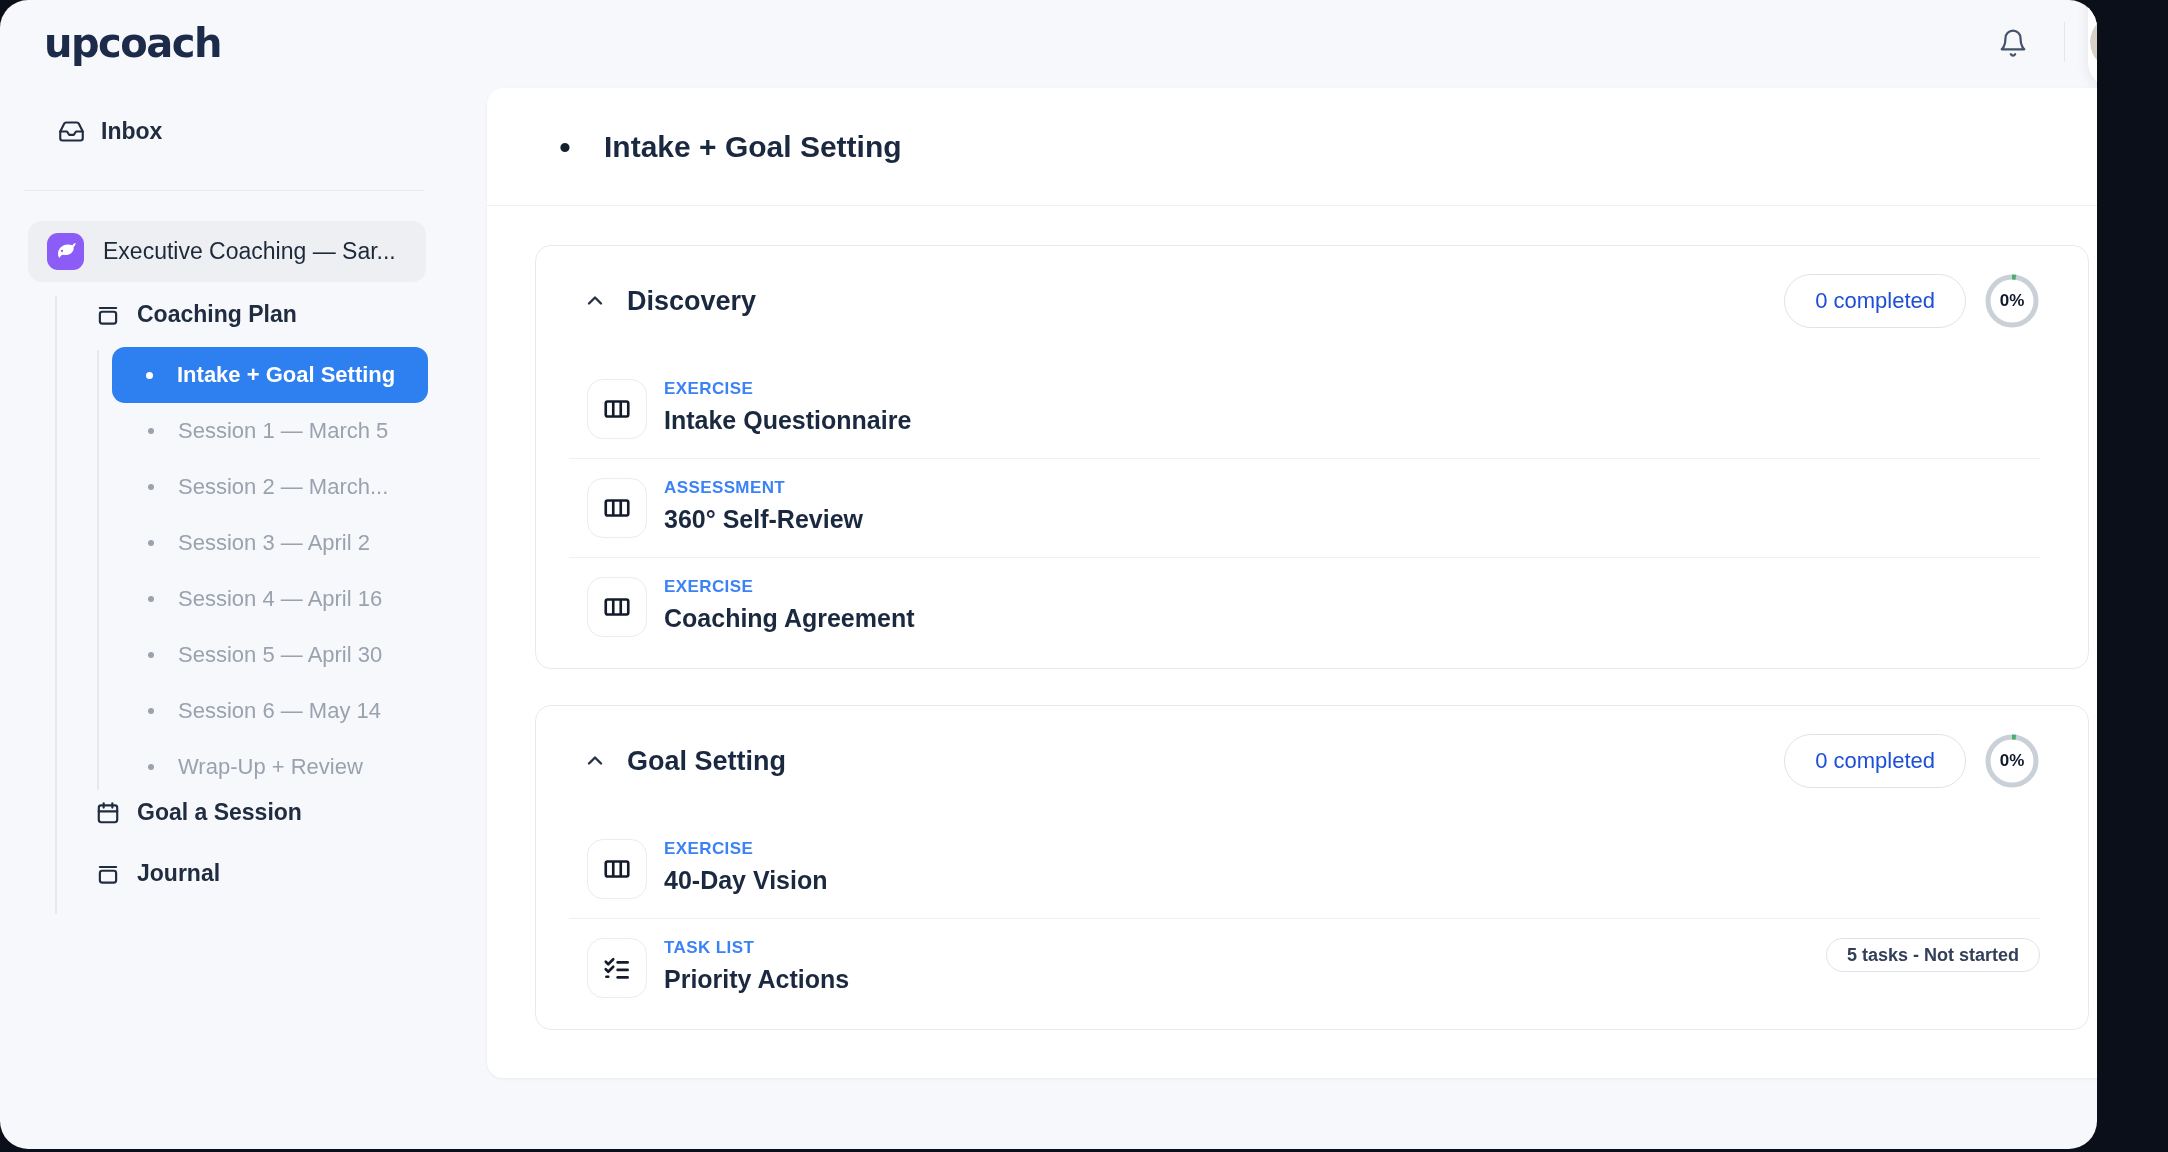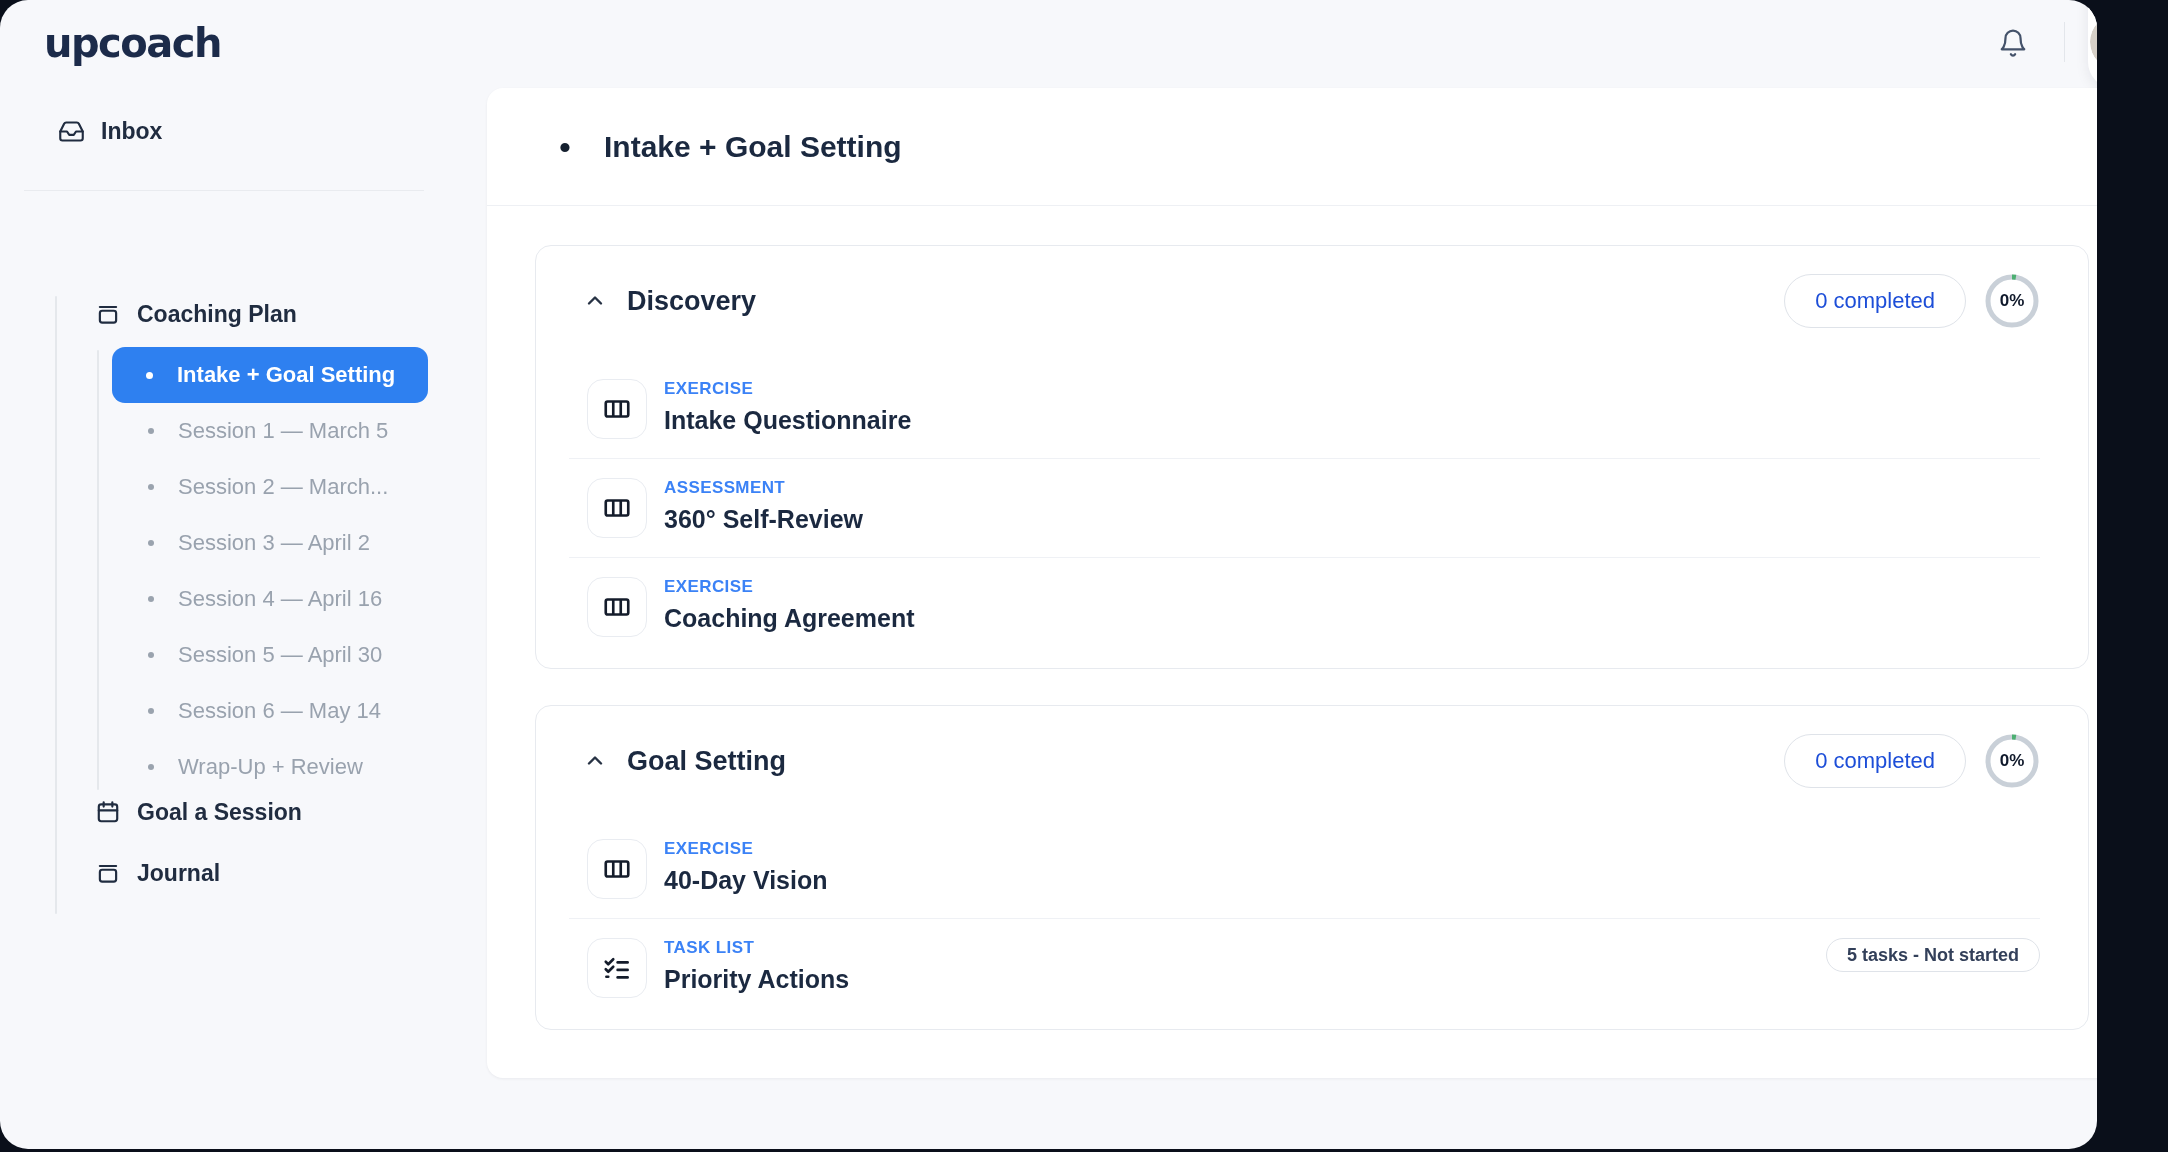--- a/index.html
+++ b/index.html
@@ -16,21 +16,21 @@
     font-size:40px; font-weight:800; letter-spacing:-1.5px; color:#1c2b4a;
   }
   .bell-btn { position:absolute; left:1992px; top:22px; width:42px; height:42px;
     display:flex; align-items:center; justify-content:center; cursor:pointer; }
   .top-divider { position:absolute; left:2064px; top:22px; width:1px; height:40px; background:#E3E6EB; }
   .corner-card { position:absolute; left:2088px; top:-26px; width:120px; height:114px;
     background:#fff; border-radius:26px; box-shadow:0 4px 14px rgba(16,24,40,.08); }
   .avatar { position:absolute; left:2090px; top:14px; width:56px; height:56px;
     border-radius:50%; overflow:hidden; cursor:pointer; }
   
-  .side-row { position:absolute; display:flex; align-items:flex-start; gap:16px;
+  .side-row { position:absolute; display:flex; align-items:center; gap:16px;
     font-size:23px; font-weight:600; color:#202c40; cursor:pointer; }
   .side-divider { position:absolute; left:24px; top:190px; width:400px; height:1px; background:#E9EBEF; }
   .program-pill { position:absolute; left:28px; top:221px; width:398px; height:61px;
     background:#EDEFF3; border-radius:14px; display:flex; align-items:center;
     padding-left:19px; gap:19px; cursor:pointer; }
   .program-icon { width:37px; height:37px; border-radius:11px; background:#8b5cf6;
     display:flex; align-items:center; justify-content:center; flex:none; }
   .program-label { font-size:23px; font-weight:500; color:#1d2939; white-space:nowrap; }
   .tree-line { position:absolute; width:2px; background:#E5E8EC; border-radius:1px; }
   .plan-row { position:absolute; left:112px; width:316px; height:56px;
@@ -111,20 +111,30 @@
       <svg width="27" height="27" viewBox="0 0 24 24" fill="none" stroke="#202c40" stroke-width="1.9" stroke-linecap="round" stroke-linejoin="round">
         <polyline points="22 12 16 12 14 15 10 15 8 12 2 12"></polyline>
         <path d="M5.45 5.11 2 12v6a2 2 0 0 0 2 2h16a2 2 0 0 0 2-2v-6l-3.45-6.89A2 2 0 0 0 16.76 4H7.24a2 2 0 0 0-1.79 1.11z"></path>
       </svg>
     </span>
     <span>Inbox</span>
   </div>
 
   <div class="side-divider"></div>
 
+  <div class="program-pill">
+    <span class="program-icon">
+      <svg width="25" height="25" viewBox="0 0 24 24">
+        <path d="M19.2 6.2c-8-3.2-14.4 1.9-14.4 7.9 0 1.6.5 3.1 1.5 4.2.5-1.6 1.5-2.7 3.1-3.2 4.6 1.1 9.3-1 10.3-5.1.35-1.5-.1-2.8-.5-3.8z" fill="#fff"></path>
+        <path d="M18.4 6.6C19 4.9 20.6 3.8 21.8 3.8c-.2 1.7-1.1 3.3-2.3 4.2z" fill="#fff"></path>
+        <circle cx="8.6" cy="11.4" r="1.1" fill="#8b5cf6"></circle>
+      </svg>
+    </span>
+    <span class="program-label">Executive Coaching — Sar...</span>
+  </div>
 
   <div class="tree-line" style="left:55px; top:296px; height:618px;"></div>
   <div class="tree-line" style="left:97px; top:350px; height:440px;"></div>
 
   <div class="side-row" style="left:95px; top:301px;">
     <span>
       <svg width="26" height="26" viewBox="0 0 24 24" fill="none" stroke="#202c40" stroke-width="2" stroke-linecap="round" stroke-linejoin="round">
         <path d="M4.5 5.5h15"></path>
         <rect x="4.5" y="9" width="15" height="11" rx="2.2"></rect>
       </svg>

